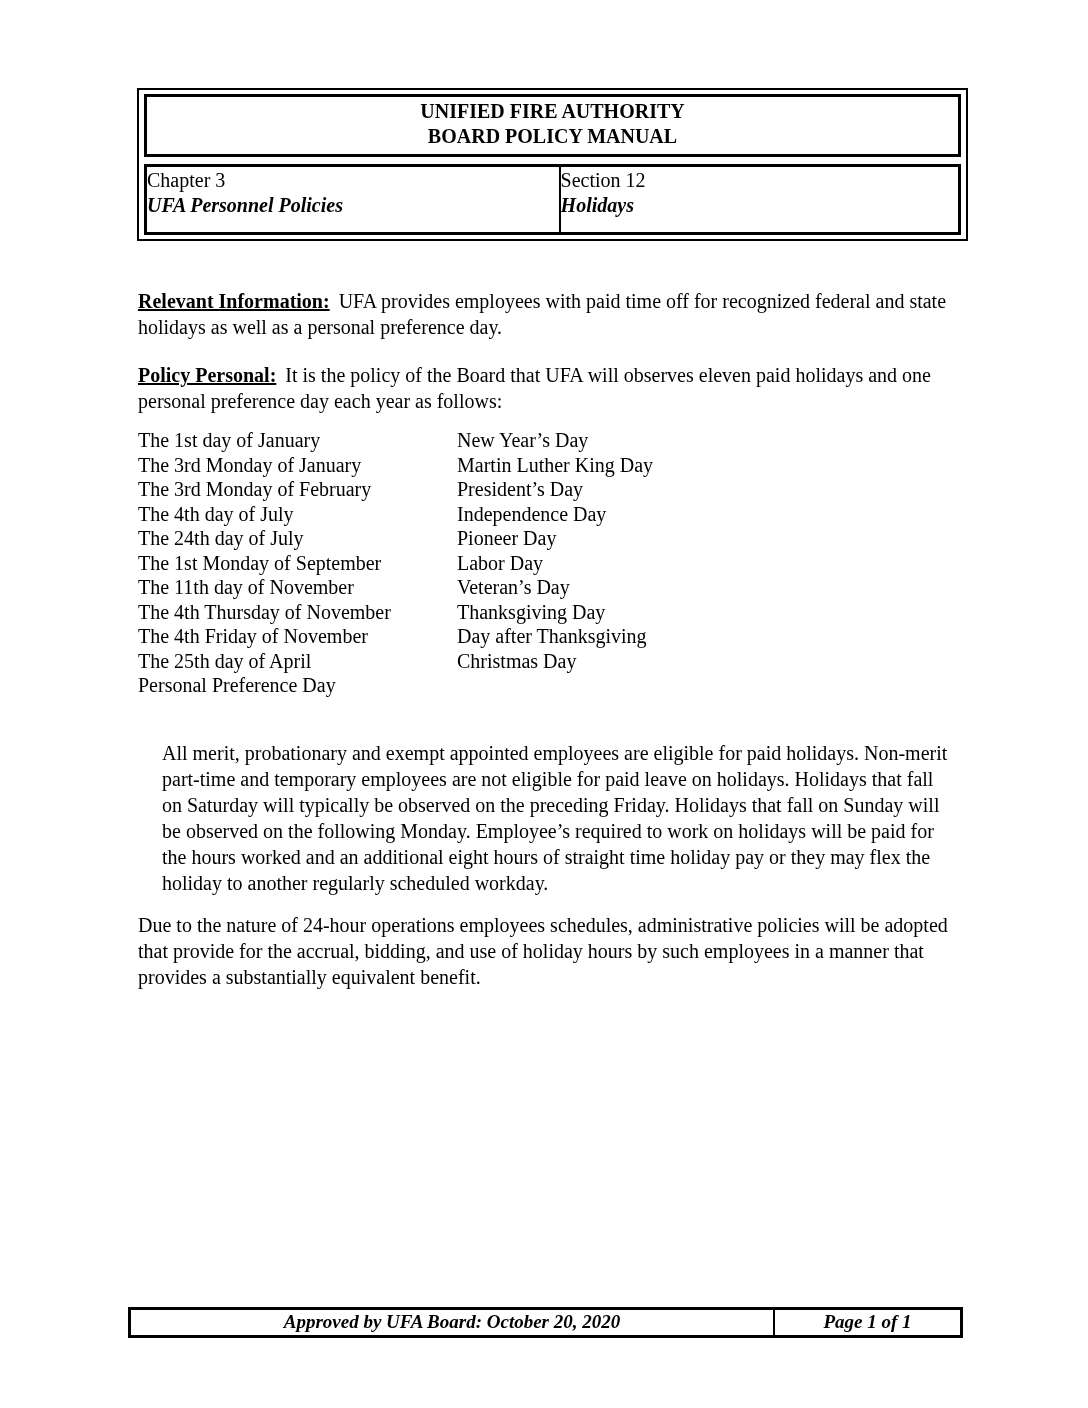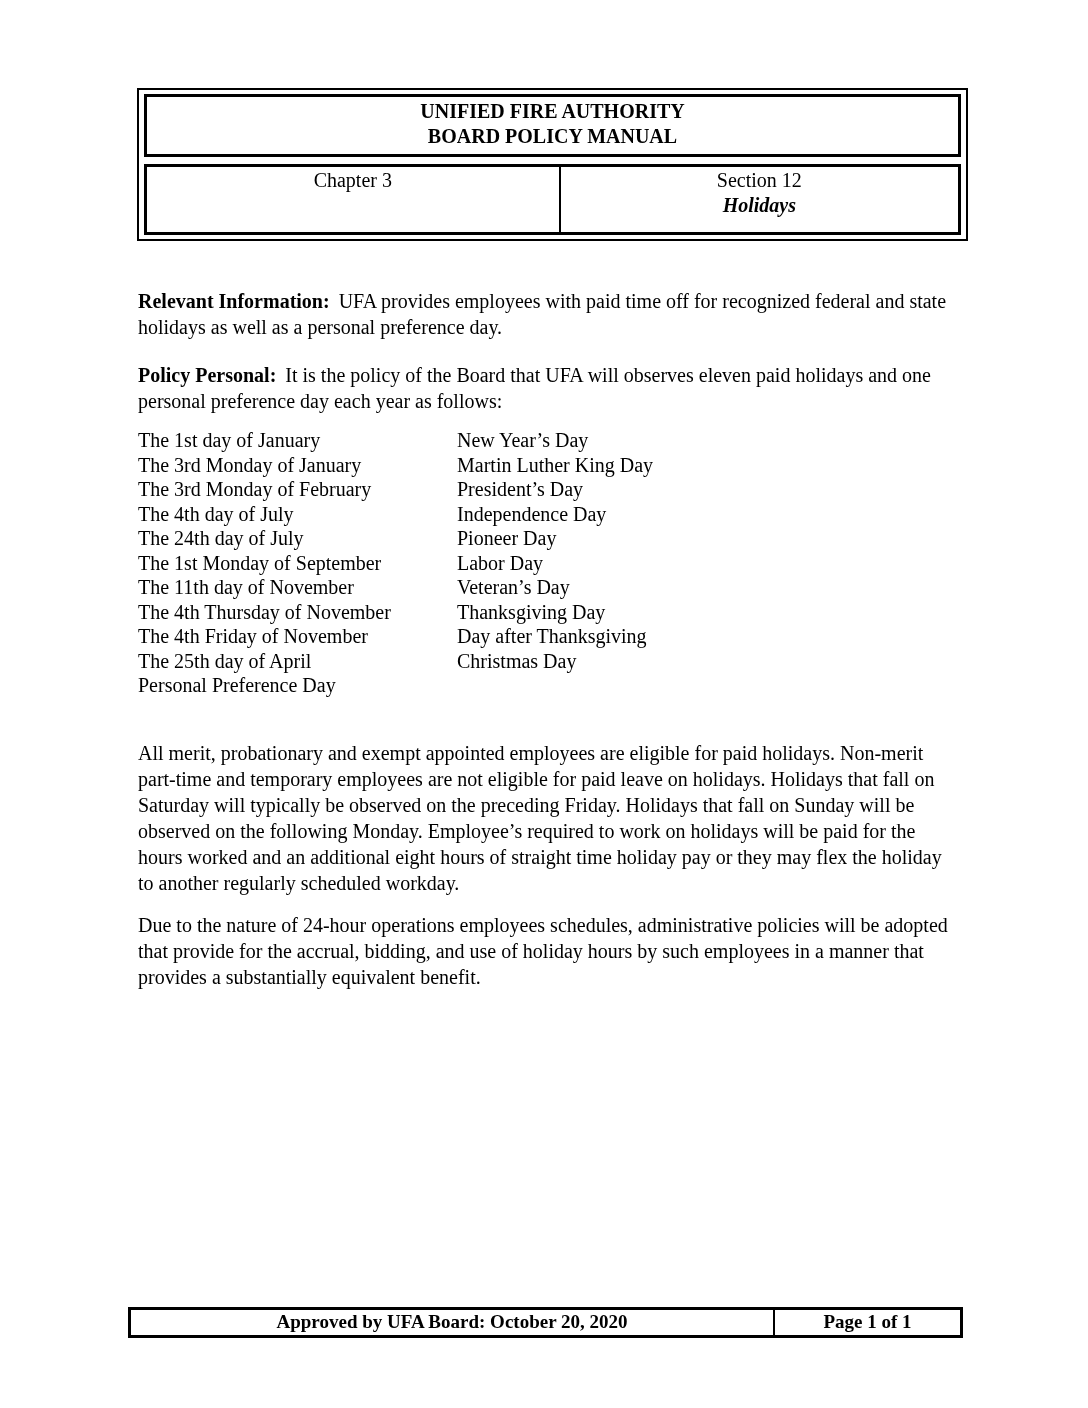--- a/index.html
+++ b/index.html
@@ -32,79 +32,82 @@
     padding: 2px 0 5px;
     margin-bottom: 7px;
   }
   .row2-box {
     border: 3px solid #000;
     display: flex;
     min-height: 64px;
   }
   .cell-half {
     padding: 1px 0 14px;
-    text-align: center;
+    text-align: left;
     font-size: 20px;
     line-height: 25px;
   }
   .cell-left  { width: 51%; border-right: 2px solid #000; }
   .cell-right { width: 49%; }
   .cell-name  { font-weight: bold; font-style: italic; }
 
   
   .content {
     position: absolute;
     left: 138px;
     top: 288px;
     width: 812px;
     font-size: 20px;
   }
   .para { line-height: 26px; text-align: left; }
   .para-intro    { margin-bottom: 22px; }
   .para-policy   { margin-bottom: 14px; }
   .inline-label {
     font-weight: bold;
+    text-decoration: underline;
     text-decoration-thickness: 2px;
     margin-right: 9px;
   }
   .holiday-list { margin-bottom: 42px; }
   .holiday-row  { line-height: 24.5px; white-space: nowrap; }
   .holiday-date { display: inline-block; width: 319px; }
-  .para-eligibility { margin-bottom: 16px; }
+  .para-eligibility { margin-bottom: 16px; margin-left: 24px; }
 
   
   .footer-table {
     position: absolute;
     left: 128px;
     top: 1307px;
     width: 835px;
     height: 31px;
     border: 3px solid #000;
     display: flex;
     font-weight: bold;
     font-size: 19px;
     line-height: 24px;
+    font-style: italic;
   }
   .footer-cell { text-align: center; padding-top: 0px; }
   .footer-approval { width: 644px; border-right: 2px solid #000; }
   .footer-page { flex: 1; }
 </style>
 </head>
 <body>
 
 <div class="page">
 
   <div class="header-outer">
     <div class="title-box">
       <div>UNIFIED FIRE AUTHORITY</div>
       <div>BOARD POLICY MANUAL</div>
     </div>
     <div class="row2-box">
       <div class="cell-half cell-left">
         <div>Chapter 3</div>
+        <div class="cell-name">UFA Personnel Policies</div>
       </div>
       <div class="cell-half cell-right">
         <div>Section 12</div>
         <div class="cell-name">Holidays</div>
       </div>
     </div>
   </div>
 
   <div class="content">
 

